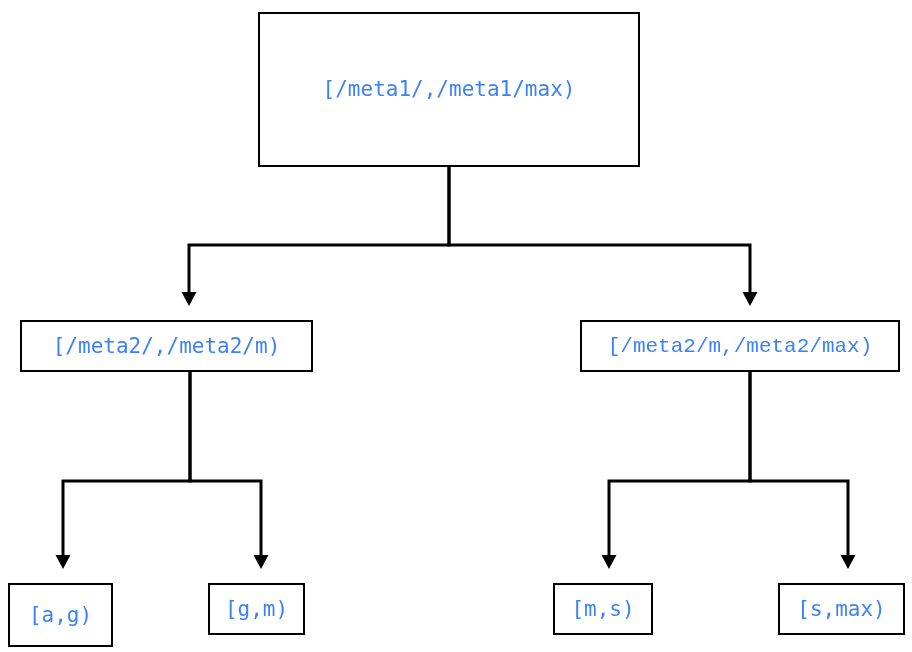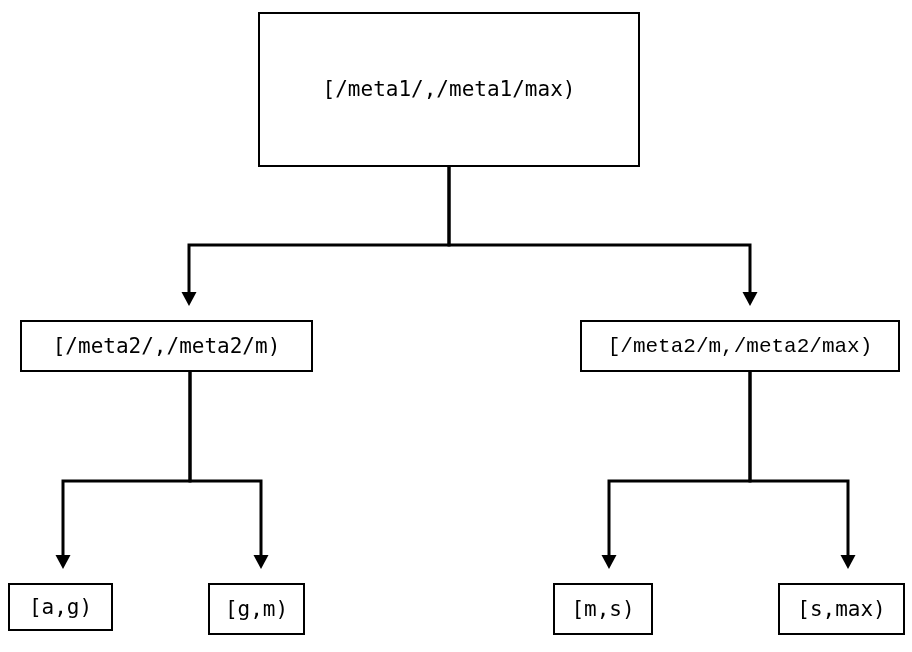--- a/index.html
+++ b/index.html
@@ -34,21 +34,21 @@
     display: flex;
     align-items: center;
     justify-content: center;
     color: #000000;
     white-space: pre;
   }
   .node-label {
     display: block;
     line-height: 1;
     letter-spacing: 0px;
-    color: #000000;
+    color: #3b82f6;
   }
   .node-root .node-label { font-size: 21px; }
   .node-mid  .node-label { font-size: 21px; }
   .node-leaf .node-label { font-size: 21px; }
 </style>
 </head>
 <body>
 
 <div id="canvas">
 
@@ -90,21 +90,21 @@
   </div>
 
   <div class="node node-mid" id="n-mid_left" style="left: 20px; top: 320px; width: 293px; height: 52px;">
     <span class="node-label">[/meta2/,/meta2/m)</span>
   </div>
 
   <div class="node node-mid" id="n-mid_right" style="left: 580px; top: 320px; width: 320px; height: 52px; font-family: Liberation Mono, monospace;">
     <span class="node-label">[/meta2/m,/meta2/max)</span>
   </div>
 
-  <div class="node node-leaf" id="n-leaf_1" style="left: 8px; top: 583px; width: 105px; height: 48px;">
+  <div class="node node-leaf" id="n-leaf_1" style="left: 8px; top: 583px; width: 105px; height: 64px;">
     <span class="node-label">[a,g)</span>
   </div>
 
   <div class="node node-leaf" id="n-leaf_2" style="left: 208px; top: 583px; width: 97px; height: 52px;">
     <span class="node-label">[g,m)</span>
   </div>
 
   <div class="node node-leaf" id="n-leaf_4" style="left: 778px; top: 583px; width: 127px; height: 52px;">
     <span class="node-label">[s,max)</span>
   </div>

